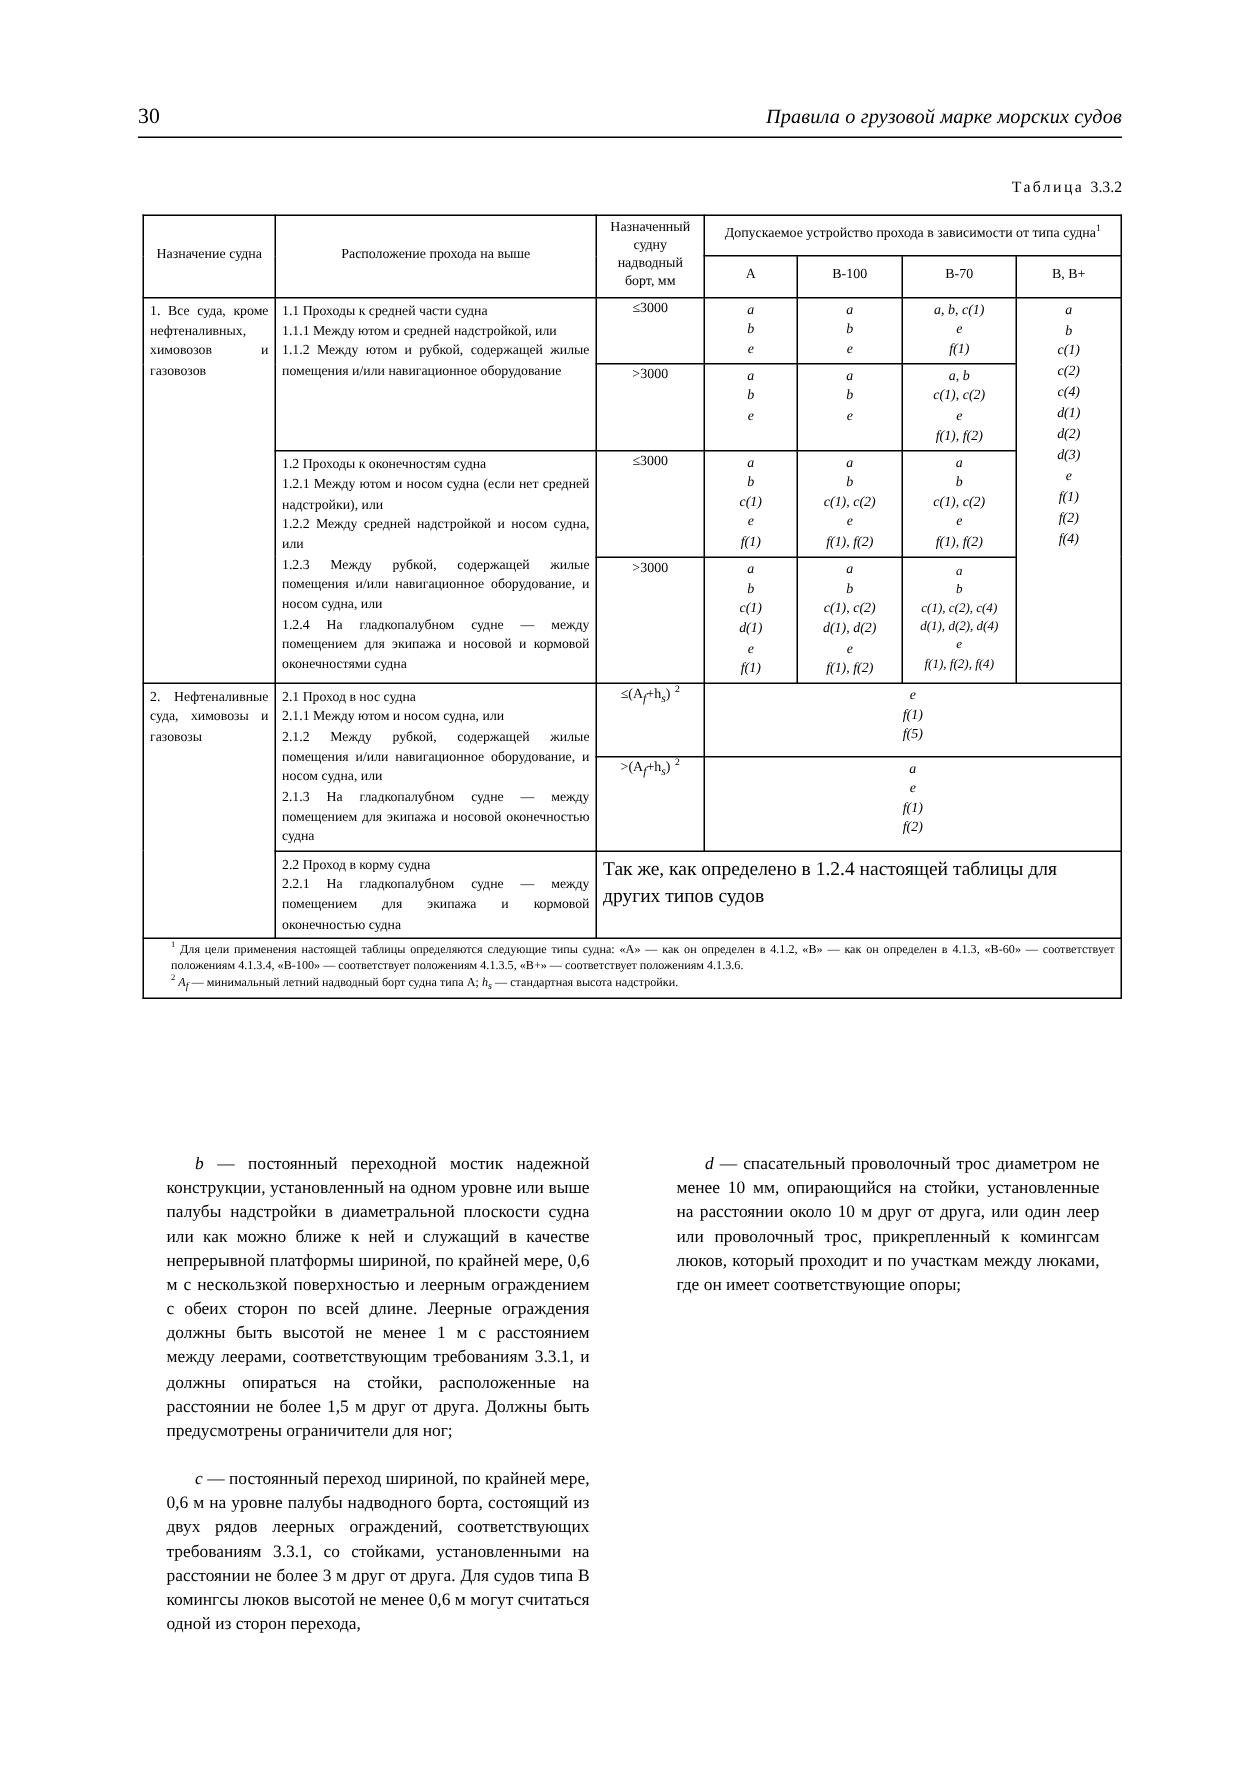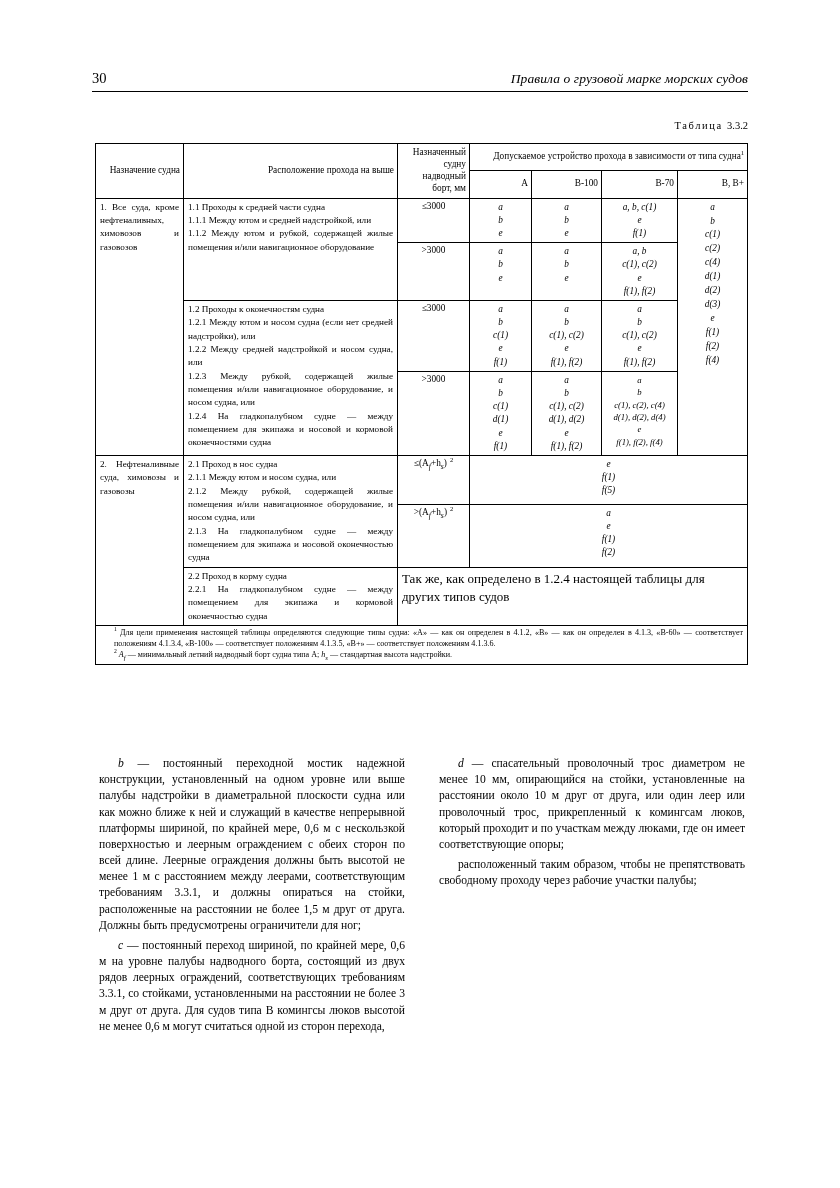--- a/index.html
+++ b/index.html
@@ -69,21 +69,21 @@
     font-size: 9.2px;
     line-height: 1.28;
   }
   table.main td, table.main th {
     border: 0.8px solid #000;
     padding: 2px 4px;
     vertical-align: top;
     font-weight: normal;
   }
   table.main thead th {
-    text-align: right;
+    text-align: center;
     vertical-align: middle;
     padding: 3px 3px;
     font-size: 9.3px;
   }
   .outer-l { border-left-width: 1.5px !important; }
   .outer-r { border-right-width: 1.5px !important; }
   .outer-t { border-top-width: 1.5px !important; }
   .outer-b { border-bottom-width: 1.5px !important; }
   .thick-t { border-top-width: 1.5px !important; }
   .thick-r { border-right-width: 1.5px !important; }
@@ -173,21 +173,21 @@
     gap: 26px;
   }
   .col {
     width: 314px;
     font-size: 11.6px;
     line-height: 1.395;
     text-align: justify;
     text-align-last: left;
   }
   .col p {
-    margin: 4px;
+    margin: 16px;
     text-indent: 19px;
     text-align: justify;
     text-align-last: left;
   }
   .col p.cont { text-indent: 0; }
   .term { font-style: italic; }
 </style>
 </head>
 <body>
 
@@ -290,17 +290,16 @@
   </table>
   </div>
 
   <div class="body-cols">
     <div class="col" id="col-left">
         <p><span class="term">b</span><span> — постоянный переходной мостик надежной конструкции, установленный на одном уровне или выше палубы надстройки в диаметральной плоскости судна или как можно ближе к ней и служащий в качестве непрерывной платформы шириной, по крайней мере, 0,6 м с нескользкой поверхностью и леерным ограждением с обеих сторон по всей длине. Леерные ограждения должны быть высотой не менее 1 м с расстоянием между леерами, соответствующим требованиям 3.3.1, и должны опираться на стойки, расположенные на расстоянии не более 1,5 м друг от друга. Должны быть предусмотрены ограничители для ног;</span></p>
         <p><span class="term">c</span><span> — постоянный переход шириной, по крайней мере, 0,6 м на уровне палубы надводного борта, состоящий из двух рядов леерных ограждений, соответствующих требованиям 3.3.1, со стойками, установленными на расстоянии не более 3 м друг от друга. Для судов типа В комингсы люков высотой не менее 0,6 м могут считаться одной из сторон перехода,</span></p>
       </div>
     <div class="col" id="col-right">
         <p><span class="term">d</span><span> — спасательный проволочный трос диаметром не менее 10 мм, опирающийся на стойки, установленные на расстоянии около 10 м друг от друга, или один леер или проволочный трос, прикрепленный к комингсам люков, который проходит и по участкам между люками, где он имеет соответствующие опоры;</span></p>
-        <p><span>расположенный таким образом, чтобы не препятствовать свободному проходу через рабочие участки палубы;</span></p>
       </div>
   </div>
 
 </div>
 
 </body></html>

